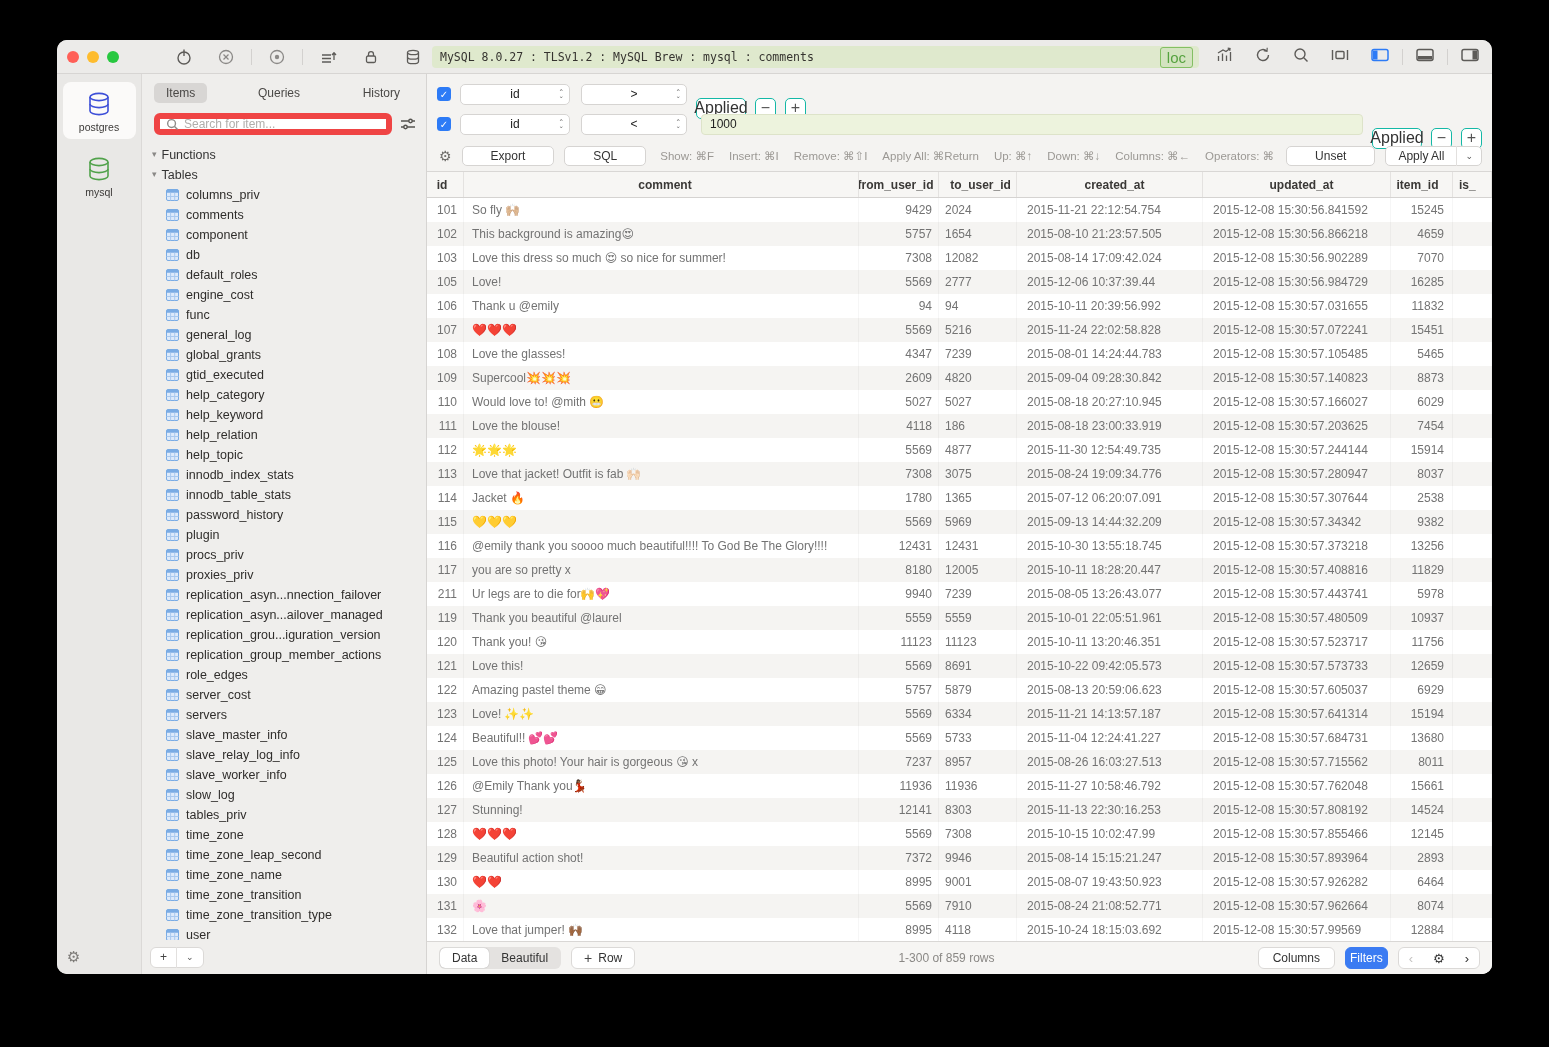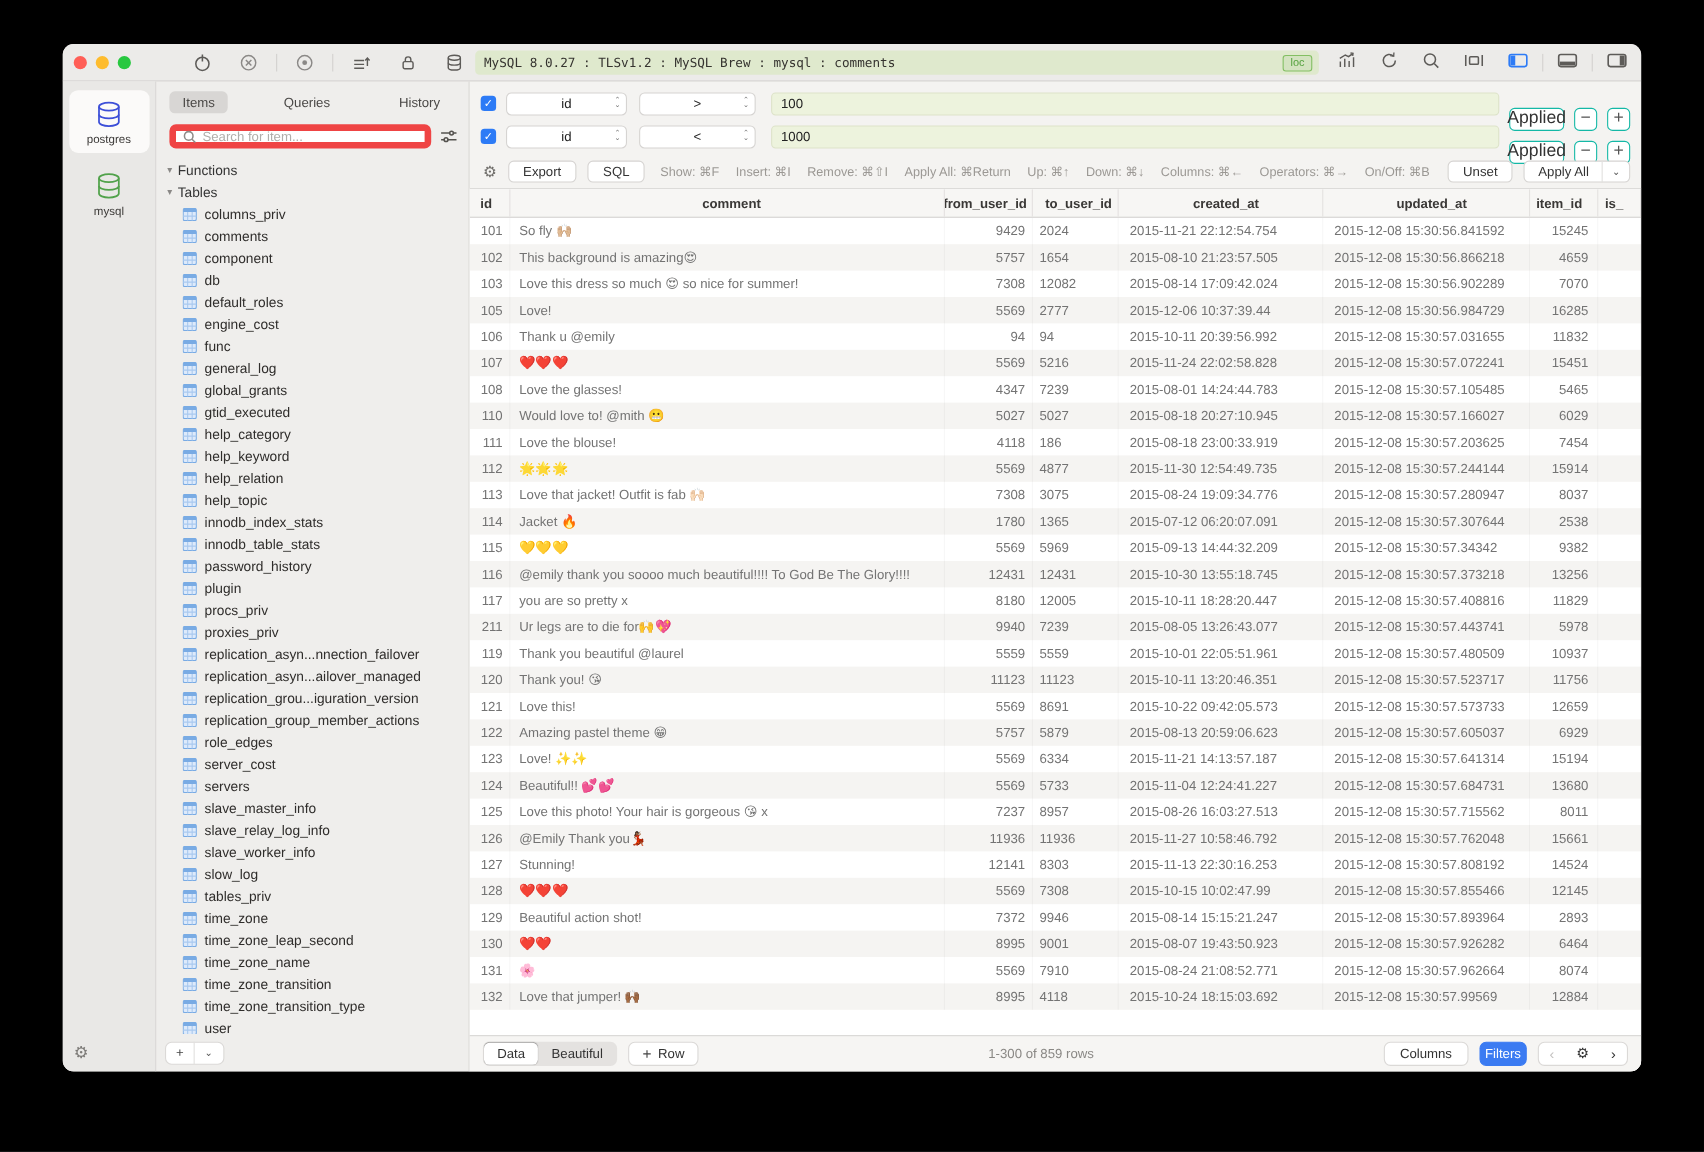--- a/index.html
+++ b/index.html
@@ -14,21 +14,21 @@
   .lights { display:flex; gap:8px; margin-left:10px; }
   .light { width:12px; height:12px; border-radius:50%; }
   .l-red{background:#ff5f57}.l-yellow{background:#febc2e}.l-green{background:#28c840}
   .tb-icons { display:flex; align-items:center; margin-left:56px; gap:24px; color:#5d5b58; }
   .tb-icons svg { display:block; }
   .tb-sep { width:1px; height:16px; background:#d3d1cf; margin:0 -8px; }
   .sql-label { font-size:10px; font-weight:bold; letter-spacing:.5px; color:#5d5b58; }
   .title-pill { position:absolute; left:375px; top:6px; width:767px; height:22px; background:#dfe9cd;
                 border-radius:4px; display:flex; align-items:center; padding:0 6px 0 8px; }
   .title-text { font-family:"DejaVu Sans Mono",monospace; font-size:11.5px; color:#35332f; flex:1; white-space:nowrap; overflow:hidden; }
-  .loc-chip { font-size:10px; color:#55a23e; border:1px solid #83bf63; border-radius:3px; padding:1px 6px;
+  .loc-chip { font-size:15px; color:#55a23e; border:1px solid #83bf63; border-radius:3px; padding:1px 6px;
               background:rgba(131,191,99,.12); }
   .tb-right { position:absolute; right:12px; top:0; height:34px; display:flex; align-items:center; gap:20px; color:#5d5b58; }
 
   
   .body { flex:1; display:flex; min-height:0; }
   .rail { width:85px; flex:0 0 85px; background:#e9e8e6; border-right:1px solid #dbd9d7;
           display:flex; flex-direction:column; align-items:center; position:relative; }
   .conn { width:73px; border-radius:8px; padding:9px 0 6px; margin-top:8px; display:flex; flex-direction:column; align-items:center; gap:4px; }
   .conn.selected { background:#fbfaf9; }
   .conn-label { font-size:10.5px; color:#3c3a38; }
@@ -65,21 +65,21 @@
   .fsel-col { width:110px; } .fsel-op { width:106px; margin-left:2px; }
   .stepper { position:absolute; right:5px; display:flex; flex-direction:column; line-height:4.5px; font-size:6.5px; color:#666; }
   .fvalue { flex:1; height:21px; margin-left:5px; background:#edf3dd; border:1px solid #dde3c9; border-radius:4px;
             font-size:12px; color:#222; display:flex; align-items:center; padding-left:8px; }
   .fbtn { background:#fff; border:1px solid #14b8a6; border-radius:5px; height:21px; font-size:16px; color:#333;
           display:flex; align-items:center; justify-content:center;margin-top:28px; }
   .applied { width:50px; } .pm { width:21px; color:#555; }
 
   .action-bar { display:flex; align-items:center; height:26px; padding:0 10px 4px 12px; gap:10px; }
   .gear-btn { font-size:14px; color:#6f6d6a; }
-  .abtn { background:#fff; border:1px solid #d6d4d2; border-radius:5px; height:20px; padding:0 13px;
+  .abtn { background:#fff; border:1px solid #d6d4d2; border-radius:5px; height:20px; padding:0 28px;
           font-size:12px; color:#333; display:flex; align-items:center; }
   .shortcuts { flex:1; font-size:11.5px; color:#9b9894; white-space:nowrap; overflow:hidden; margin-left:4px; }
   .shortcuts span { margin-right:15px; }
   .applyall { display:flex; align-items:center; padding:0; }
   .applyall b { font-weight:normal; padding:0 12px; }
   .applyall .divider { width:1px; height:20px; background:#e2e0de; }
   .applyall .av { padding:0 8px; font-size:9px; color:#555; }
 
   
   .grid { flex:1; background:#fff; border-top:1px solid #d9d7d5; min-height:0; display:flex; flex-direction:column; overflow:hidden; }
@@ -705,21 +705,20 @@
                 <span>⌄</span>
               </span>
             </div>
           <div class="fselect fsel-op">
               <span>&gt;</span>
               <span class="stepper">
                 <span>⌃</span>
                 <span>⌄</span>
               </span>
             </div>
-          <div class="fvalue">100</div>
           <div class="fbtn applied">Applied</div>
           <div class="fbtn pm">−</div>
           <div class="fbtn pm">+</div>
         </div>
         <div class="filter-row">
           <div class="fcheck">✓</div>
           <div class="fselect fsel-col">
               <span>id</span>
               <span class="stepper">
                 <span>⌃</span>
@@ -836,20 +835,30 @@
               <div class="cell c-id">108</div>
               <div class="cell c-comment">Love the glasses!</div>
               <div class="cell c-from">4347</div>
               <div class="cell c-to">7239</div>
               <div class="cell c-created">2015-08-01 14:24:44.783</div>
               <div class="cell c-updated">2015-12-08 15:30:57.105485</div>
               <div class="cell c-item">5465</div>
               <div class="cell c-is"></div>
             </div>
 
+            <div class="grow">
+              <div class="cell c-id">109</div>
+              <div class="cell c-comment">Supercool💥💥💥</div>
+              <div class="cell c-from">2609</div>
+              <div class="cell c-to">4820</div>
+              <div class="cell c-created">2015-09-04 09:28:30.842</div>
+              <div class="cell c-updated">2015-12-08 15:30:57.140823</div>
+              <div class="cell c-item">8873</div>
+              <div class="cell c-is"></div>
+            </div>
 
             <div class="grow">
               <div class="cell c-id">110</div>
               <div class="cell c-comment">Would love to! @mith 😬</div>
               <div class="cell c-from">5027</div>
               <div class="cell c-to">5027</div>
               <div class="cell c-created">2015-08-18 20:27:10.945</div>
               <div class="cell c-updated">2015-12-08 15:30:57.166027</div>
               <div class="cell c-item">6029</div>
               <div class="cell c-is"></div>

